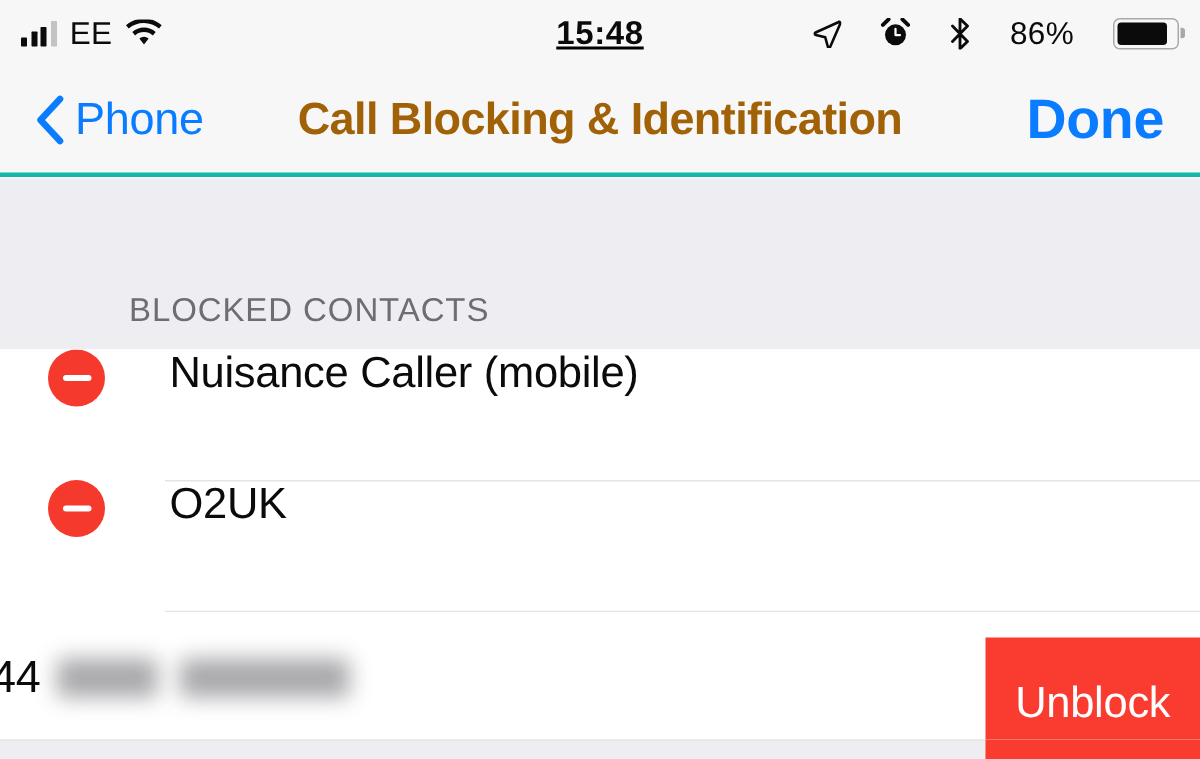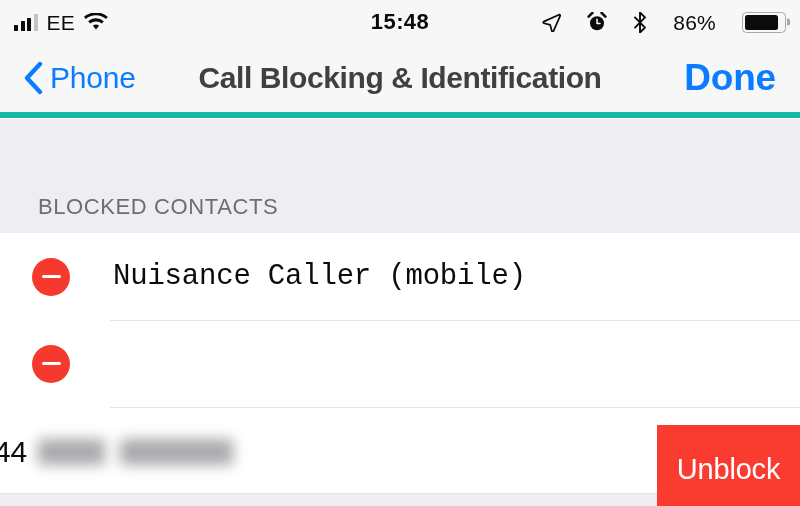--- a/index.html
+++ b/index.html
@@ -19,21 +19,21 @@
 
   
   .status-bar {
     position:absolute; top:0; left:0;
     width:800px; height:44px;
     background:#f7f7f8;
     display:flex; align-items:center;
     padding:0 14px;
   }
   .status-left { display:flex; align-items:center; gap:9px; flex:1 1 0; }
-  .status-center { display:flex; align-items:center; justify-content:flex-end; flex:0 0 auto; }
+  .status-center { display:flex; align-items:center; justify-content:flex-end; flex:0 0 auto;text-decoration:underline; }
   .status-right { display:flex; align-items:center; justify-content:flex-end; gap:26px; flex:1 1 0; }
 
   .signal-bars { display:flex; align-items:flex-end; gap:2.5px; height:17px; }
   .signal-bars i { width:4px; background:#0b0b0c; border-radius:0.5px; display:block; }
   .signal-bars i:nth-child(1){ height:6px; }
   .signal-bars i:nth-child(2){ height:9.5px; }
   .signal-bars i:nth-child(3){ height:13px; }
   .signal-bars i:nth-child(4){ height:16.5px; background:#c3c3c6; }
 
   .carrier {
@@ -65,71 +65,70 @@
   .battery .fill {
     height:100%; background:#0b0b0c; border-radius:2.5px;
   }
 
   
   .nav-bar {
     position:absolute; top:44px; left:0;
     width:800px; height:74px;
     background:#f7f7f8;
     display:flex; align-items:center;
-    border-bottom:6px solid #14b8a6;
+    border-bottom:3px solid #14b8a6;
   }
   .nav-back {
     display:flex; align-items:center; gap:6px;
     padding-left:22px; cursor:pointer;
     flex:0 0 auto;
   }
   .chev { width:22px; height:34px; display:block; flex:0 0 auto; }
   .nav-back-label {
     font-size:30px; color:#0a7cff; line-height:1;
     letter-spacing:-0.2px;
   }
   .nav-title {
     position:absolute; left:0; right:0;
     text-align:center;
-    font-size:30px; font-weight:bold; color:#404040;
+    font-size:30px; font-weight:bold; color:#a16207;
     letter-spacing:-0.4px;
     pointer-events:none;
   }
   .nav-done {
     margin-left:auto; padding-right:24px;
     font-size:37px; font-weight:600; color:#0a7cff;
     letter-spacing:-0.2px; cursor:pointer; z-index:2;
   }
 
   
   .section-header {
     position:absolute; top:119px; left:0;
     width:800px; height:114px;
     background:#eeeef2;
-    display:flex; align-items:flex-end;
+    display:flex; align-items:flex-end;padding-left:48px;
   }
   .section-header-label {
     padding:0 0 13px 38px;
     font-size:22px; color:#6d6d72;
     letter-spacing:0.6px;
   }
 
   
   .list {
     position:absolute; top:233px; left:0;
     width:800px; height:260px;
     background:#ffffff;
   }
   .row {
     position:relative;
     height:87px; width:800px;
     background:#ffffff;
-    display:flex; align-items:center;
+    display:flex; align-items:flex-start;
     overflow:hidden;
-    font-family:Liberation Mono, monospace;
   }
   .row + .row::before {
     content:""; position:absolute; top:0; left:110px; right:0;
     height:1px; background:#e4e4e6;
   }
   .minus-btn {
     flex:0 0 auto;
     width:38px; height:38px; margin-left:32px;
     border-radius:50%;
     background:#f5392c;
@@ -267,20 +266,21 @@
       <div class="minus-btn">
           <span></span>
         </div>
       <div class="row-label">Nuisance Caller (mobile)</div>
     </div>
 
     <div class="row">
       <div class="minus-btn">
           <span></span>
         </div>
+      <div class="row-label">O2UK</div>
     </div>
 
     <div class="row-swiped">
       <div class="swipe-content">
         <div class="swipe-prefix">44</div>
         <div class="redacted">
           <i></i>
             <i></i>
         </div>
       </div>

